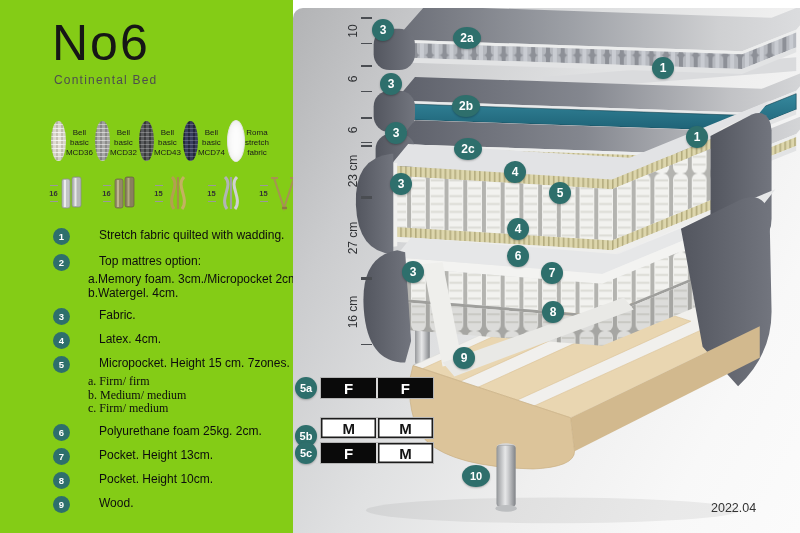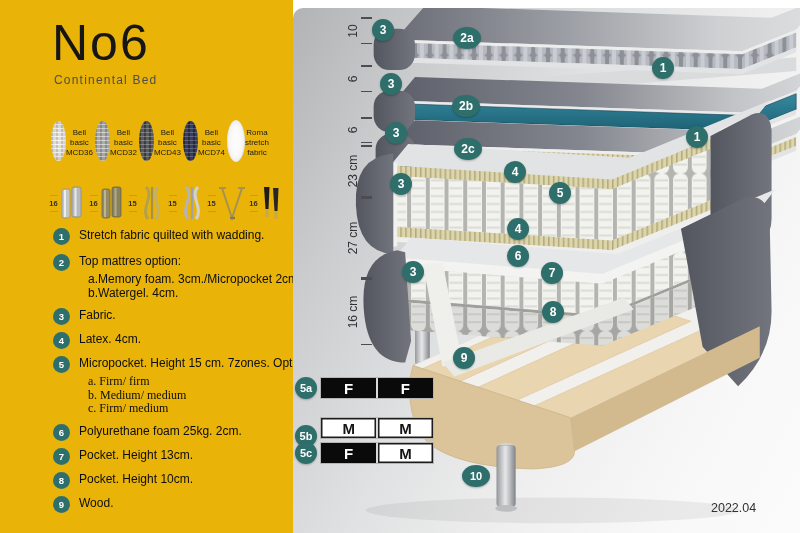--- a/index.html
+++ b/index.html
@@ -1,40 +1,40 @@
 <!DOCTYPE html>
 <html><head>
 <meta charset="utf-8">
 <style>
   html,body{margin:0;padding:0;background:#fff;}
   .stage{position:relative;width:800px;height:533px;background:#fff;overflow:hidden;
          font-family:"Liberation Sans",sans-serif;}
   
-  .left-panel{position:absolute;left:0;top:0;width:293px;height:533px;background:#eab308;z-index:1;}
+  .left-panel{position:absolute;left:0;top:0;width:293px;height:533px;background:#84cc16;z-index:1;}
   .title{position:absolute;left:52px;top:14px;font-size:50px;font-weight:300;letter-spacing:2px;color:#161616;
          font-family:"Liberation Sans",sans-serif;}
   .subtitle{position:absolute;left:54px;top:73px;font-size:12px;font-weight:400;letter-spacing:1.2px;color:#4e4e4e;}
   .swatches{position:absolute;left:51px;top:120px;display:flex;gap:2px;}
   .swatch-item{width:42px;display:flex;flex-direction:row;align-items:center;}
   .swatch{width:40px;height:40px;border-radius:50%;box-shadow:inset 0 0 8px rgba(0,0,0,.18);}
   .sw1{background-color:#e8e4da;background-image:repeating-linear-gradient(0deg,rgba(255,255,255,.85) 0 1px,transparent 1px 4px),repeating-linear-gradient(90deg,rgba(150,143,125,.35) 0 2px,transparent 2px 5px);}
   .sw2{background-color:#b0b0ae;background-image:repeating-linear-gradient(0deg,rgba(255,255,255,.55) 0 1px,transparent 1px 4px),repeating-linear-gradient(90deg,rgba(70,70,70,.3) 0 2px,transparent 2px 5px);}
   .sw3{background-color:#5e6062;background-image:repeating-linear-gradient(0deg,rgba(255,255,255,.28) 0 1px,transparent 1px 4px),repeating-linear-gradient(90deg,rgba(0,0,0,.35) 0 2px,transparent 2px 5px);}
   .sw4{background-color:#3c4163;background-image:repeating-linear-gradient(0deg,rgba(255,255,255,.22) 0 1px,transparent 1px 4px),repeating-linear-gradient(90deg,rgba(0,0,0,.35) 0 2px,transparent 2px 5px);}
   .sw5{background-color:#fcfcfc;box-shadow:inset 0 0 6px rgba(0,0,0,.08);border:1px solid #e3e3e3;}
   .swatch-label{margin-top:3px;font-size:8px;line-height:1.25;color:#1a1a1a;text-align:center;}
-  .legs-row{position:absolute;left:47px;top:181px;display:flex;gap:1px;}
+  .legs-row{position:absolute;left:47px;top:171px;display:flex;gap:14px;}
   .leg-item{width:39px;display:flex;align-items:center;justify-content:center;gap:2px;height:44px;}
   .leg-size{display:flex;flex-direction:column;align-items:center;font-size:7.5px;font-weight:bold;color:#333;}
   .leg-size::before,.leg-size::after{content:"";width:8px;height:1px;background:#9a9a9a;margin:3px 0;}
   .legend{position:absolute;left:53px;top:228px;width:242px;}
   .legend-item{display:flex;gap:9px;margin-bottom:7px;}
   .lbadge{flex:0 0 auto;width:17px;height:17px;border-radius:50%;color:#fff;font-size:9.5px;font-weight:bold;
           display:flex;align-items:center;justify-content:center;margin-top:0;}
-  .ltext{font-size:12px;line-height:14.5px;color:#0d0d0d;white-space:nowrap;}
+  .ltext{font-size:12px;line-height:14.5px;color:#0d0d0d;white-space:nowrap;margin-left:20px;}
   .lsub{font-size:12px;line-height:13.5px;color:#0d0d0d;margin-left:9px;white-space:nowrap;}
   .mb1{margin-bottom:9px;}.mb2{margin-bottom:8px;}
   
   .diagram-panel{position:absolute;left:293px;top:8px;width:507px;height:525px;z-index:2;
       border-top-left-radius:10px;overflow:hidden;
       background:linear-gradient(118deg,#b2b3b5 0%,#cbccce 20%,#e0e1e2 42%,#efefef 62%,#f8f8f8 82%,#fbfbfb 100%);}
   .bed-svg{position:absolute;left:0;top:0;}
   .badge{position:absolute;height:22px;width:22px;border-radius:50%;color:#fff;font-weight:bold;font-size:12px;
          display:flex;align-items:center;justify-content:center;box-shadow:0 1px 2px rgba(0,0,0,.25);z-index:5;}
   .badge.wide{width:28px;}

